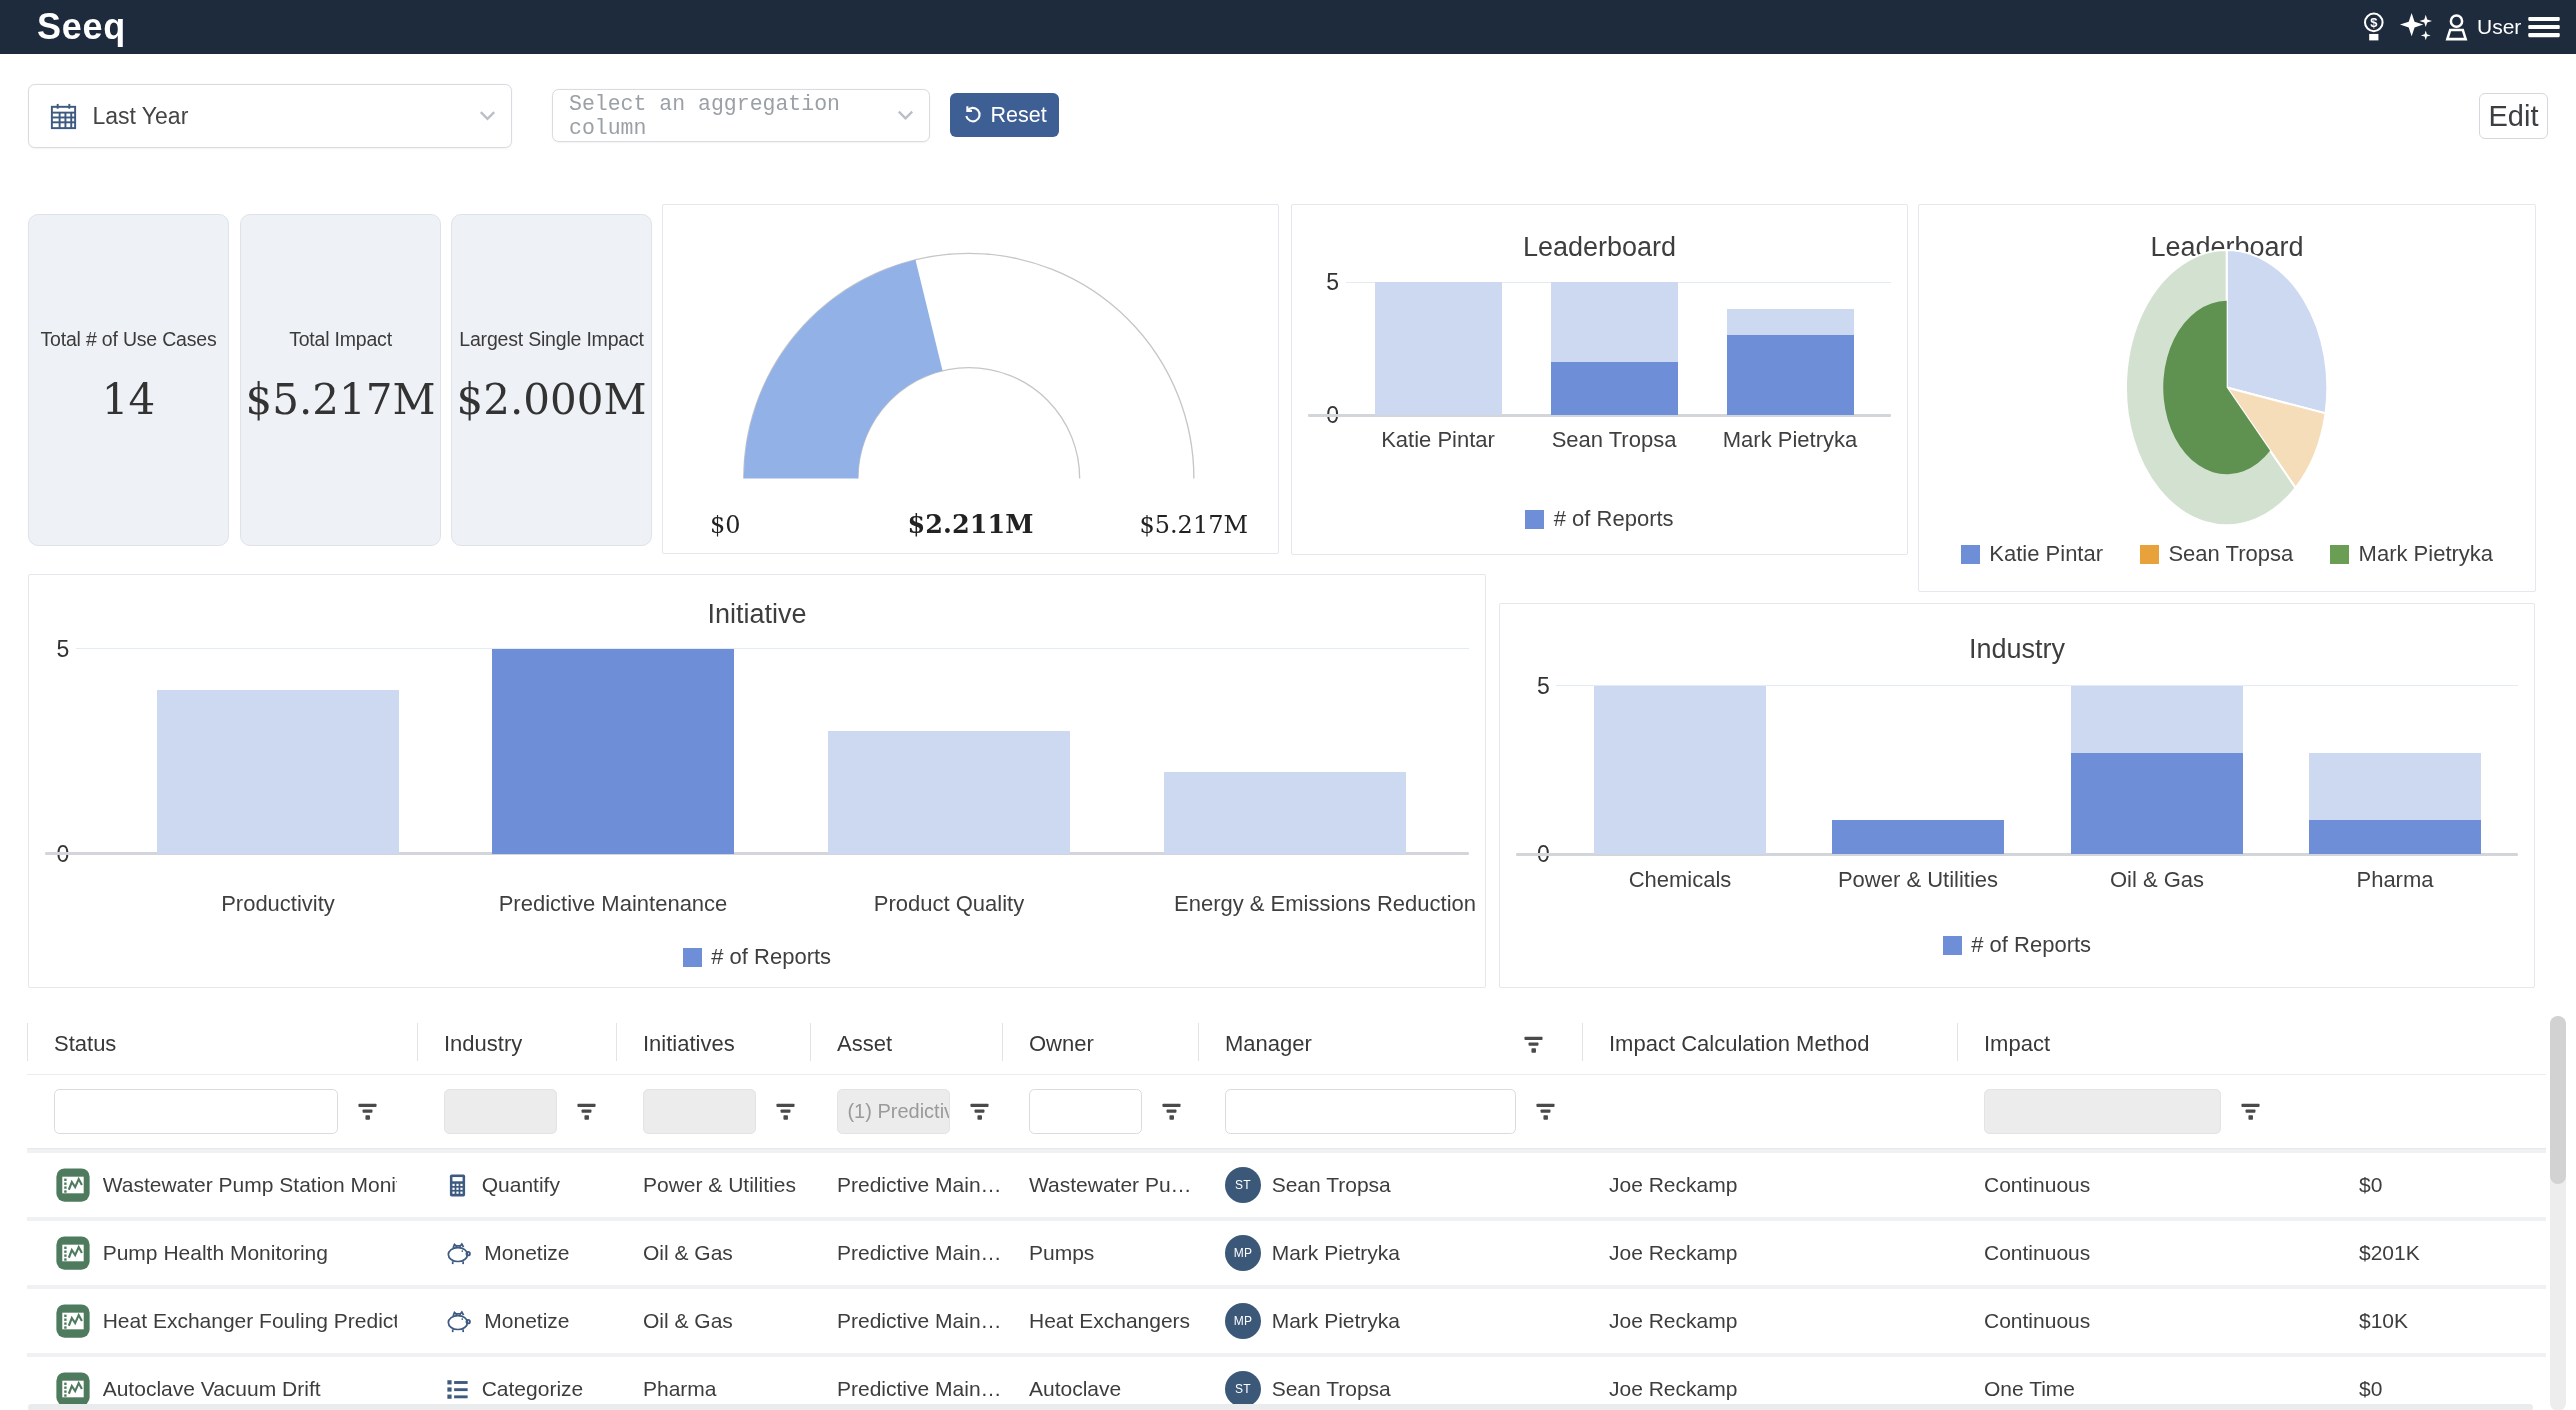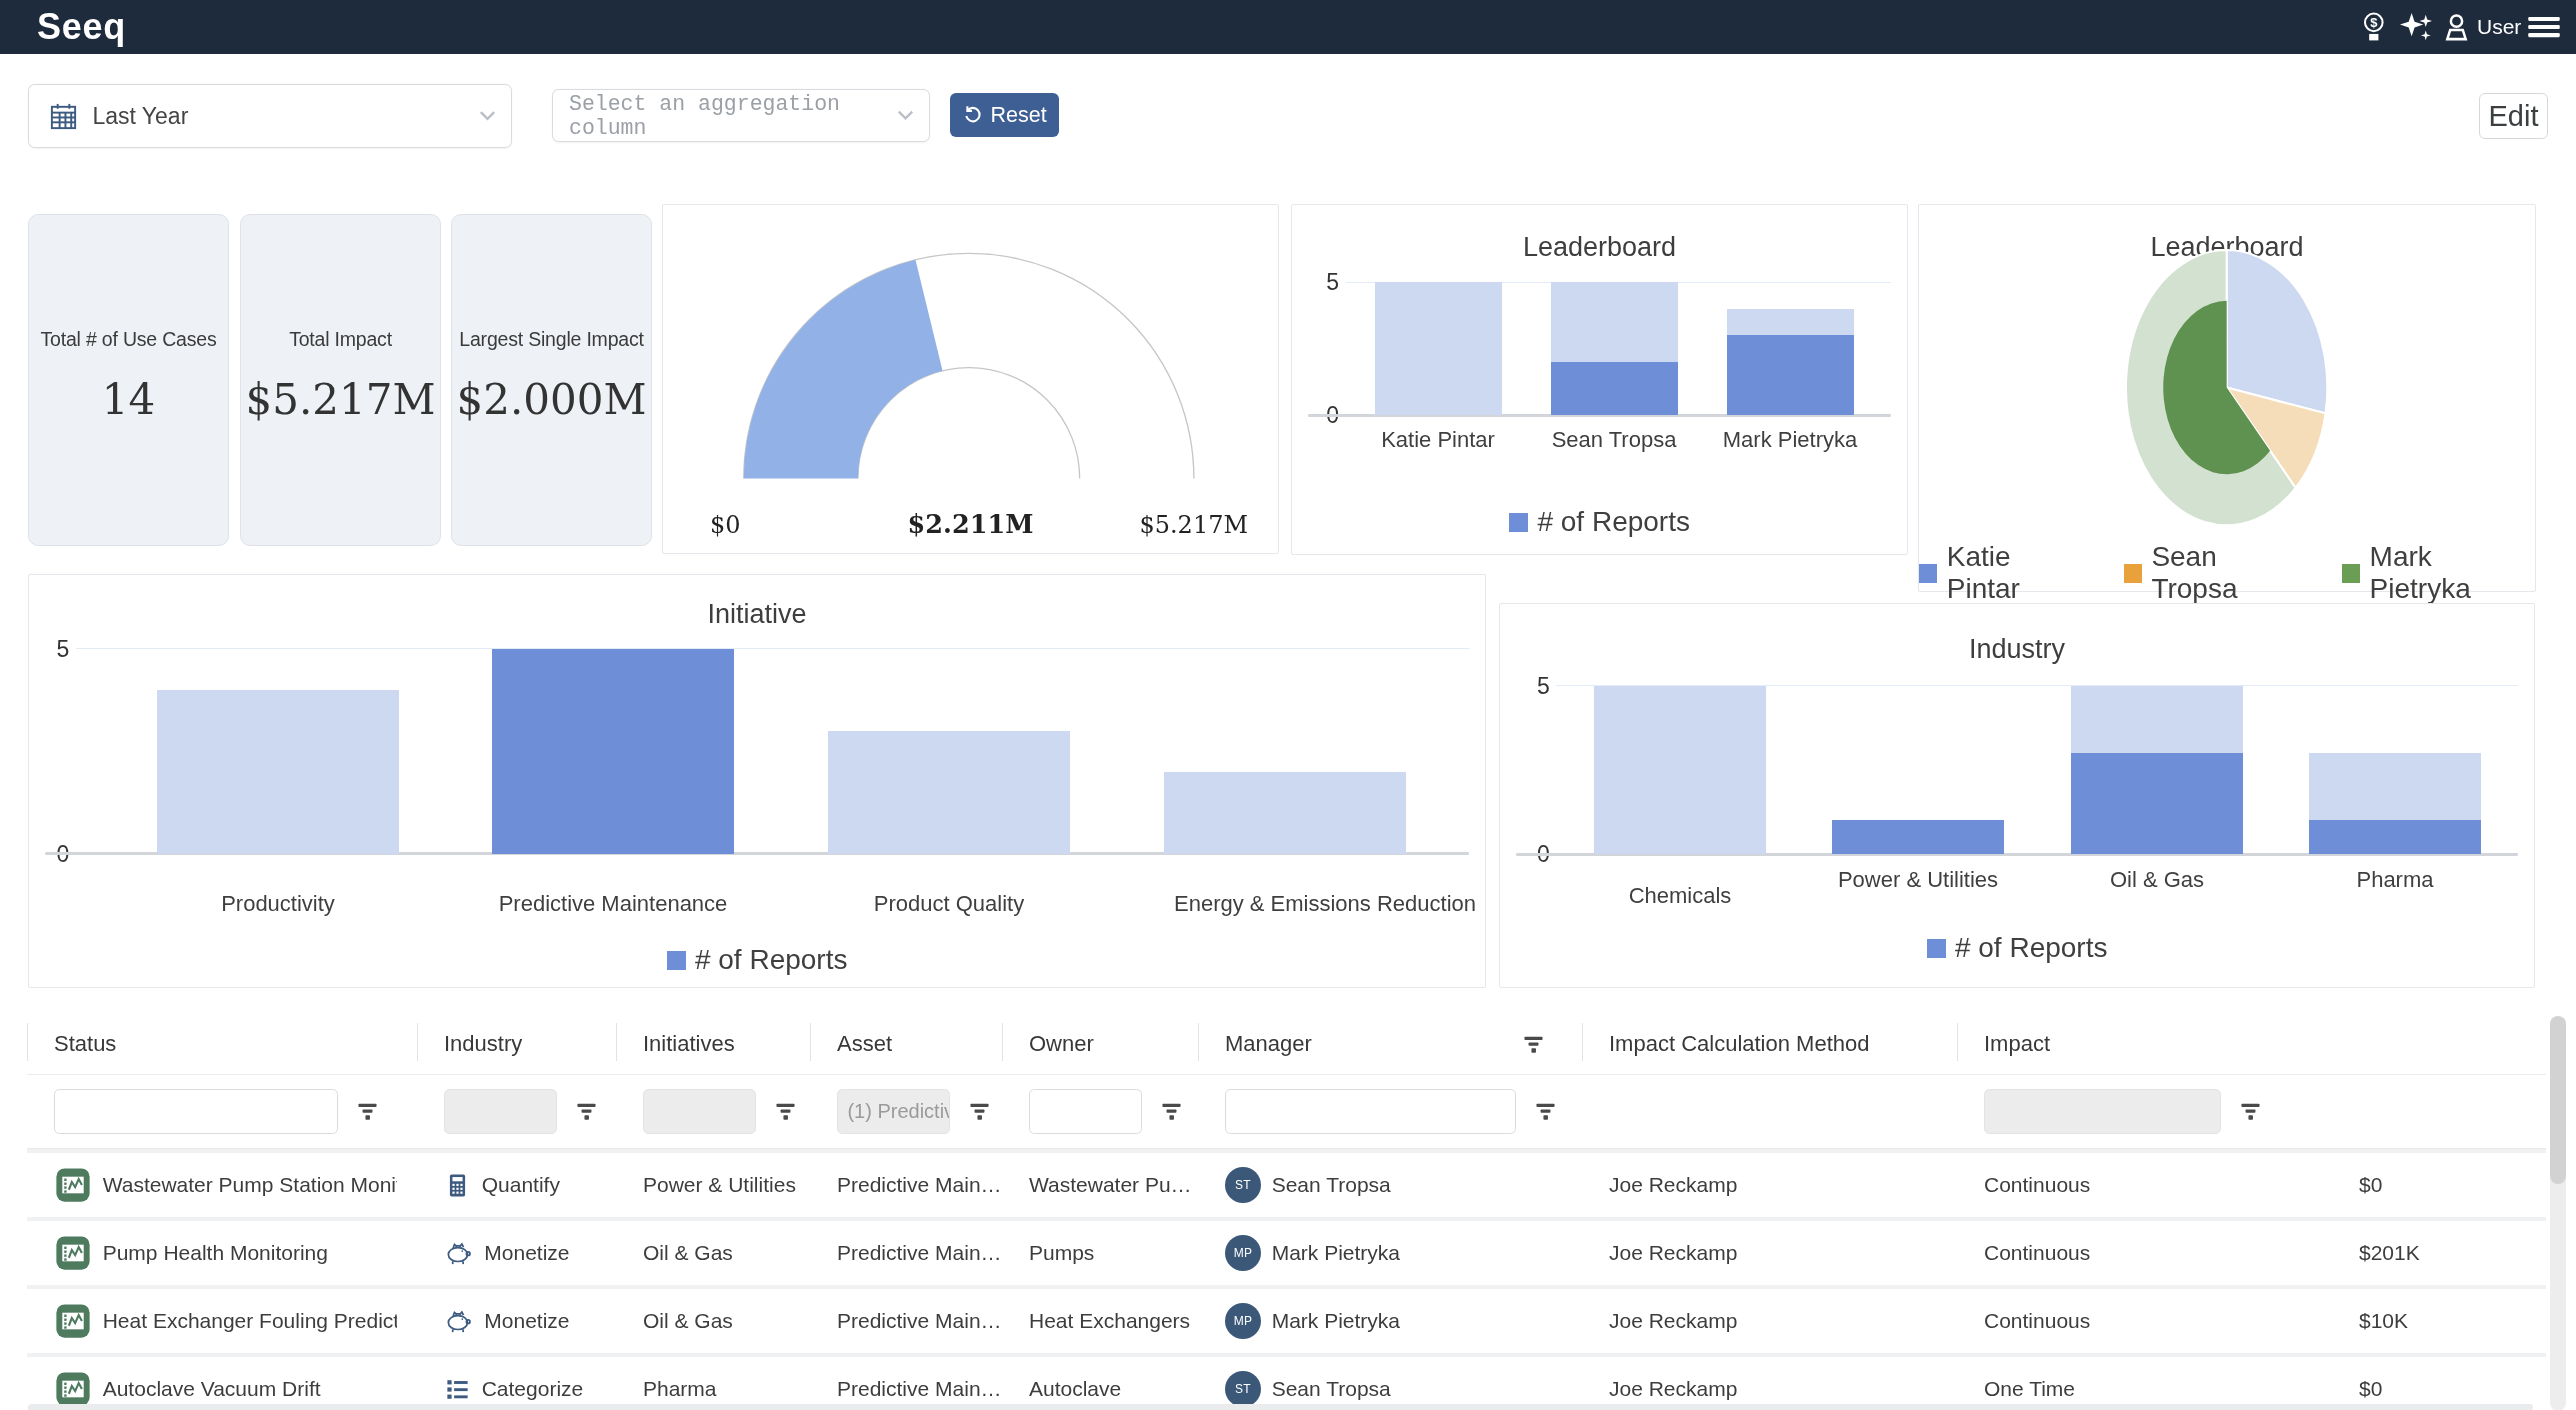--- a/index.html
+++ b/index.html
@@ -36,21 +36,21 @@
 
   
   .chart-card{position:absolute;background:#fff;border:0.7px solid #e4e7eb;border-radius:2px;}
   .chart-title{position:absolute;left:0;width:100%;text-align:center;font-size:27px;color:#3e3e3e;}
   .ytick{position:absolute;width:35px;text-align:right;font-size:23px;color:#333;transform:translateY(-50%);}
   .gridline{position:absolute;height:1.3px;background:#e3ebf7;}
   .baseline{position:absolute;height:2.7px;background:#d2d6db;border-radius:1.3px;}
   .bar{position:absolute;}
   .cat-label{position:absolute;text-align:center;font-size:22px;color:#3f3f3f;white-space:nowrap;transform:translateX(-50%);}
   .legend{position:absolute;left:0;width:100%;display:flex;justify-content:center;gap:47px;align-items:center;}
-  .legend-item{display:flex;align-items:center;gap:9.4px;font-size:28px;color:#3f3f3f;}
+  .legend-item{display:flex;align-items:center;gap:9.4px;font-size:22px;color:#3f3f3f;}
   .swatch{width:19px;height:19px;display:inline-block;}
   .gauge-label{position:absolute;font-size:24px;color:#222;font-family:"DejaVu Serif", serif;}
 
   
   #table{position:absolute;left:27px;top:1014px;width:2519px;}
   .tgrid{display:grid;}
   .thead{height:60px;border-bottom:0.7px solid #ececec;}
   .th{position:relative;display:flex;align-items:center;padding-left:27px;font-size:22px;color:#383838;
       font-weight:500;gap:20px;}
   .th .sep{position:absolute;left:0;top:9.4px;width:1.3px;height:38px;background:#e3e3e3;}
@@ -242,21 +242,21 @@
       </div>
     </div>
 
   <div class="chart-card" id="chart-industry-bar" style="left:1499px;top:603px;width:1034px;height:383px">
       <div class="chart-title" style="top: 30px;">Industry</div>
       <div class="ytick" style="left: 14.8px; top: 82px;">5</div>
       <div class="gridline" style="left: 56px; right: 16px; top: 81px;"></div>
       <div class="ytick" style="left: 14.8px; top: 250px;">0</div>
       <div class="baseline" style="left: 16px; right: 16px; top: 249px;"></div>
       <div class="bar" style="left: 94px; width: 172px; top: 82px; height: 168px; background: rgb(205, 217, 241);"></div>
-      <div class="cat-label" style="left: 180px; top: 279px;">Chemicals</div>
+      <div class="cat-label" style="left: 180px; top: 263px;">Chemicals</div>
       <div class="bar" style="left: 332px; width: 172px; top: 216px; height: 34px; background: rgb(205, 217, 241);"></div>
       <div class="bar" style="left: 332px; width: 172px; top: 216px; height: 34px; background: rgb(110, 142, 216);"></div>
       <div class="cat-label" style="left: 418px; top: 263px;">Power &amp; Utilities</div>
       <div class="bar" style="left: 571px; width: 172px; top: 82px; height: 168px; background: rgb(205, 217, 241);"></div>
       <div class="bar" style="left: 571px; width: 172px; top: 149px; height: 101px; background: rgb(110, 142, 216);"></div>
       <div class="cat-label" style="left: 657px; top: 263px;">Oil &amp; Gas</div>
       <div class="bar" style="left: 809px; width: 172px; top: 149px; height: 101px; background: rgb(205, 217, 241);"></div>
       <div class="bar" style="left: 809px; width: 172px; top: 216px; height: 34px; background: rgb(110, 142, 216);"></div>
       <div class="cat-label" style="left: 895px; top: 263px;">Pharma</div>
       <div class="legend" style="top: 328px;">

